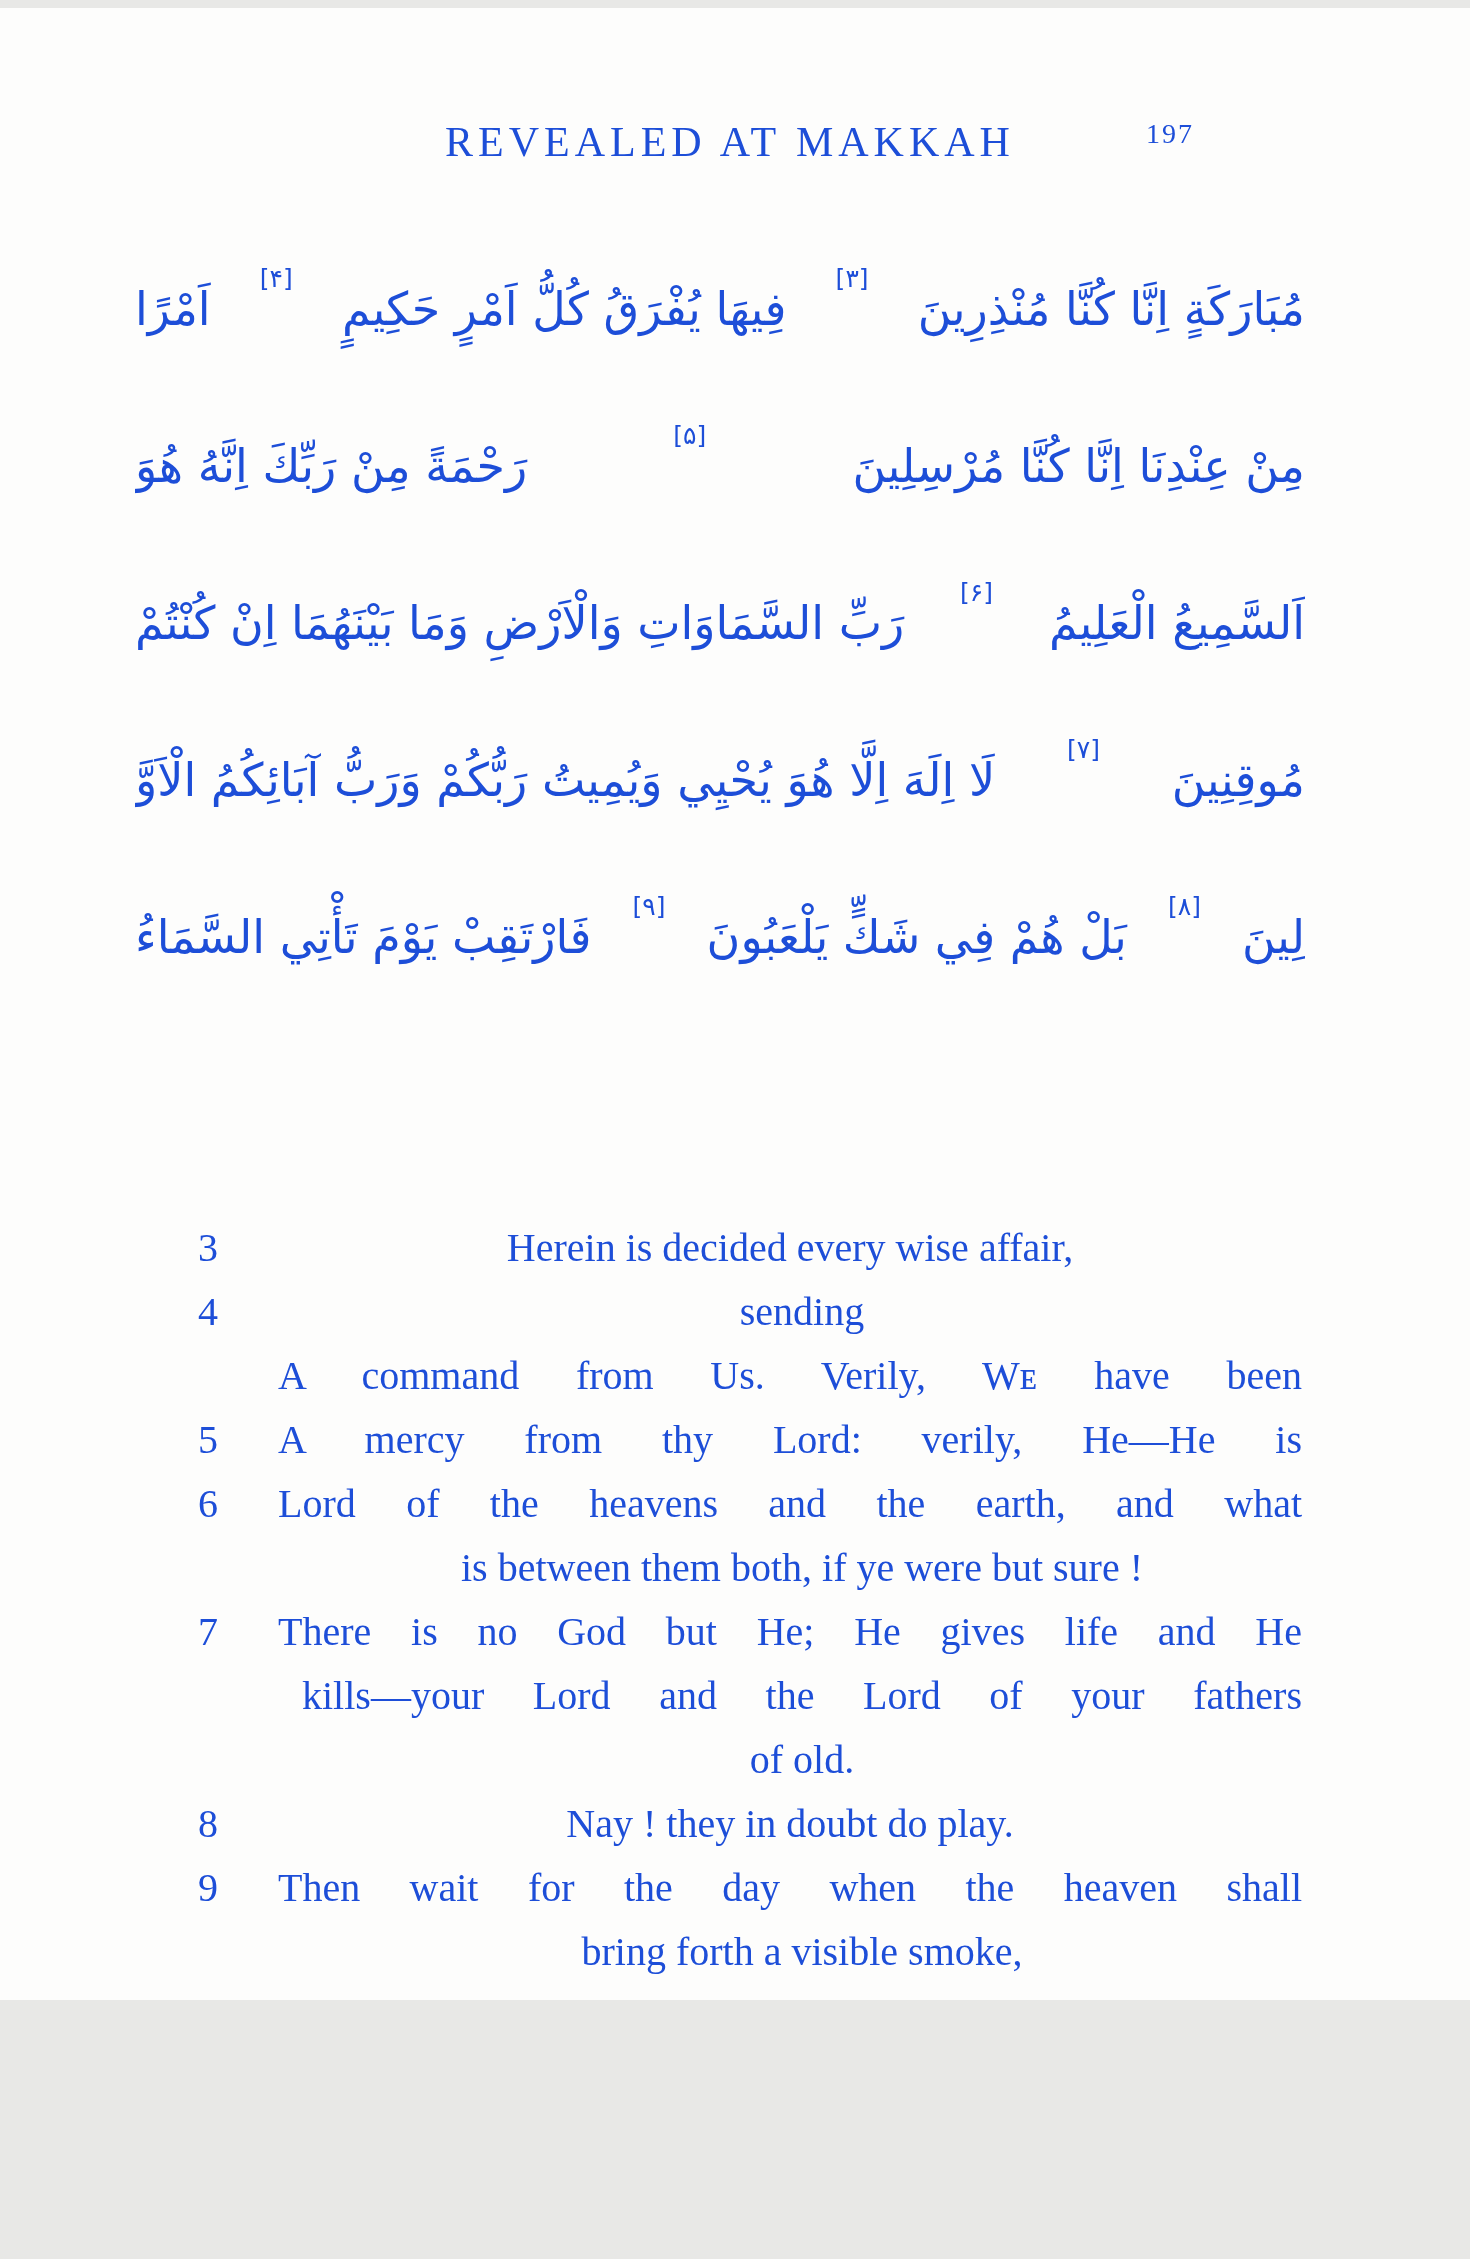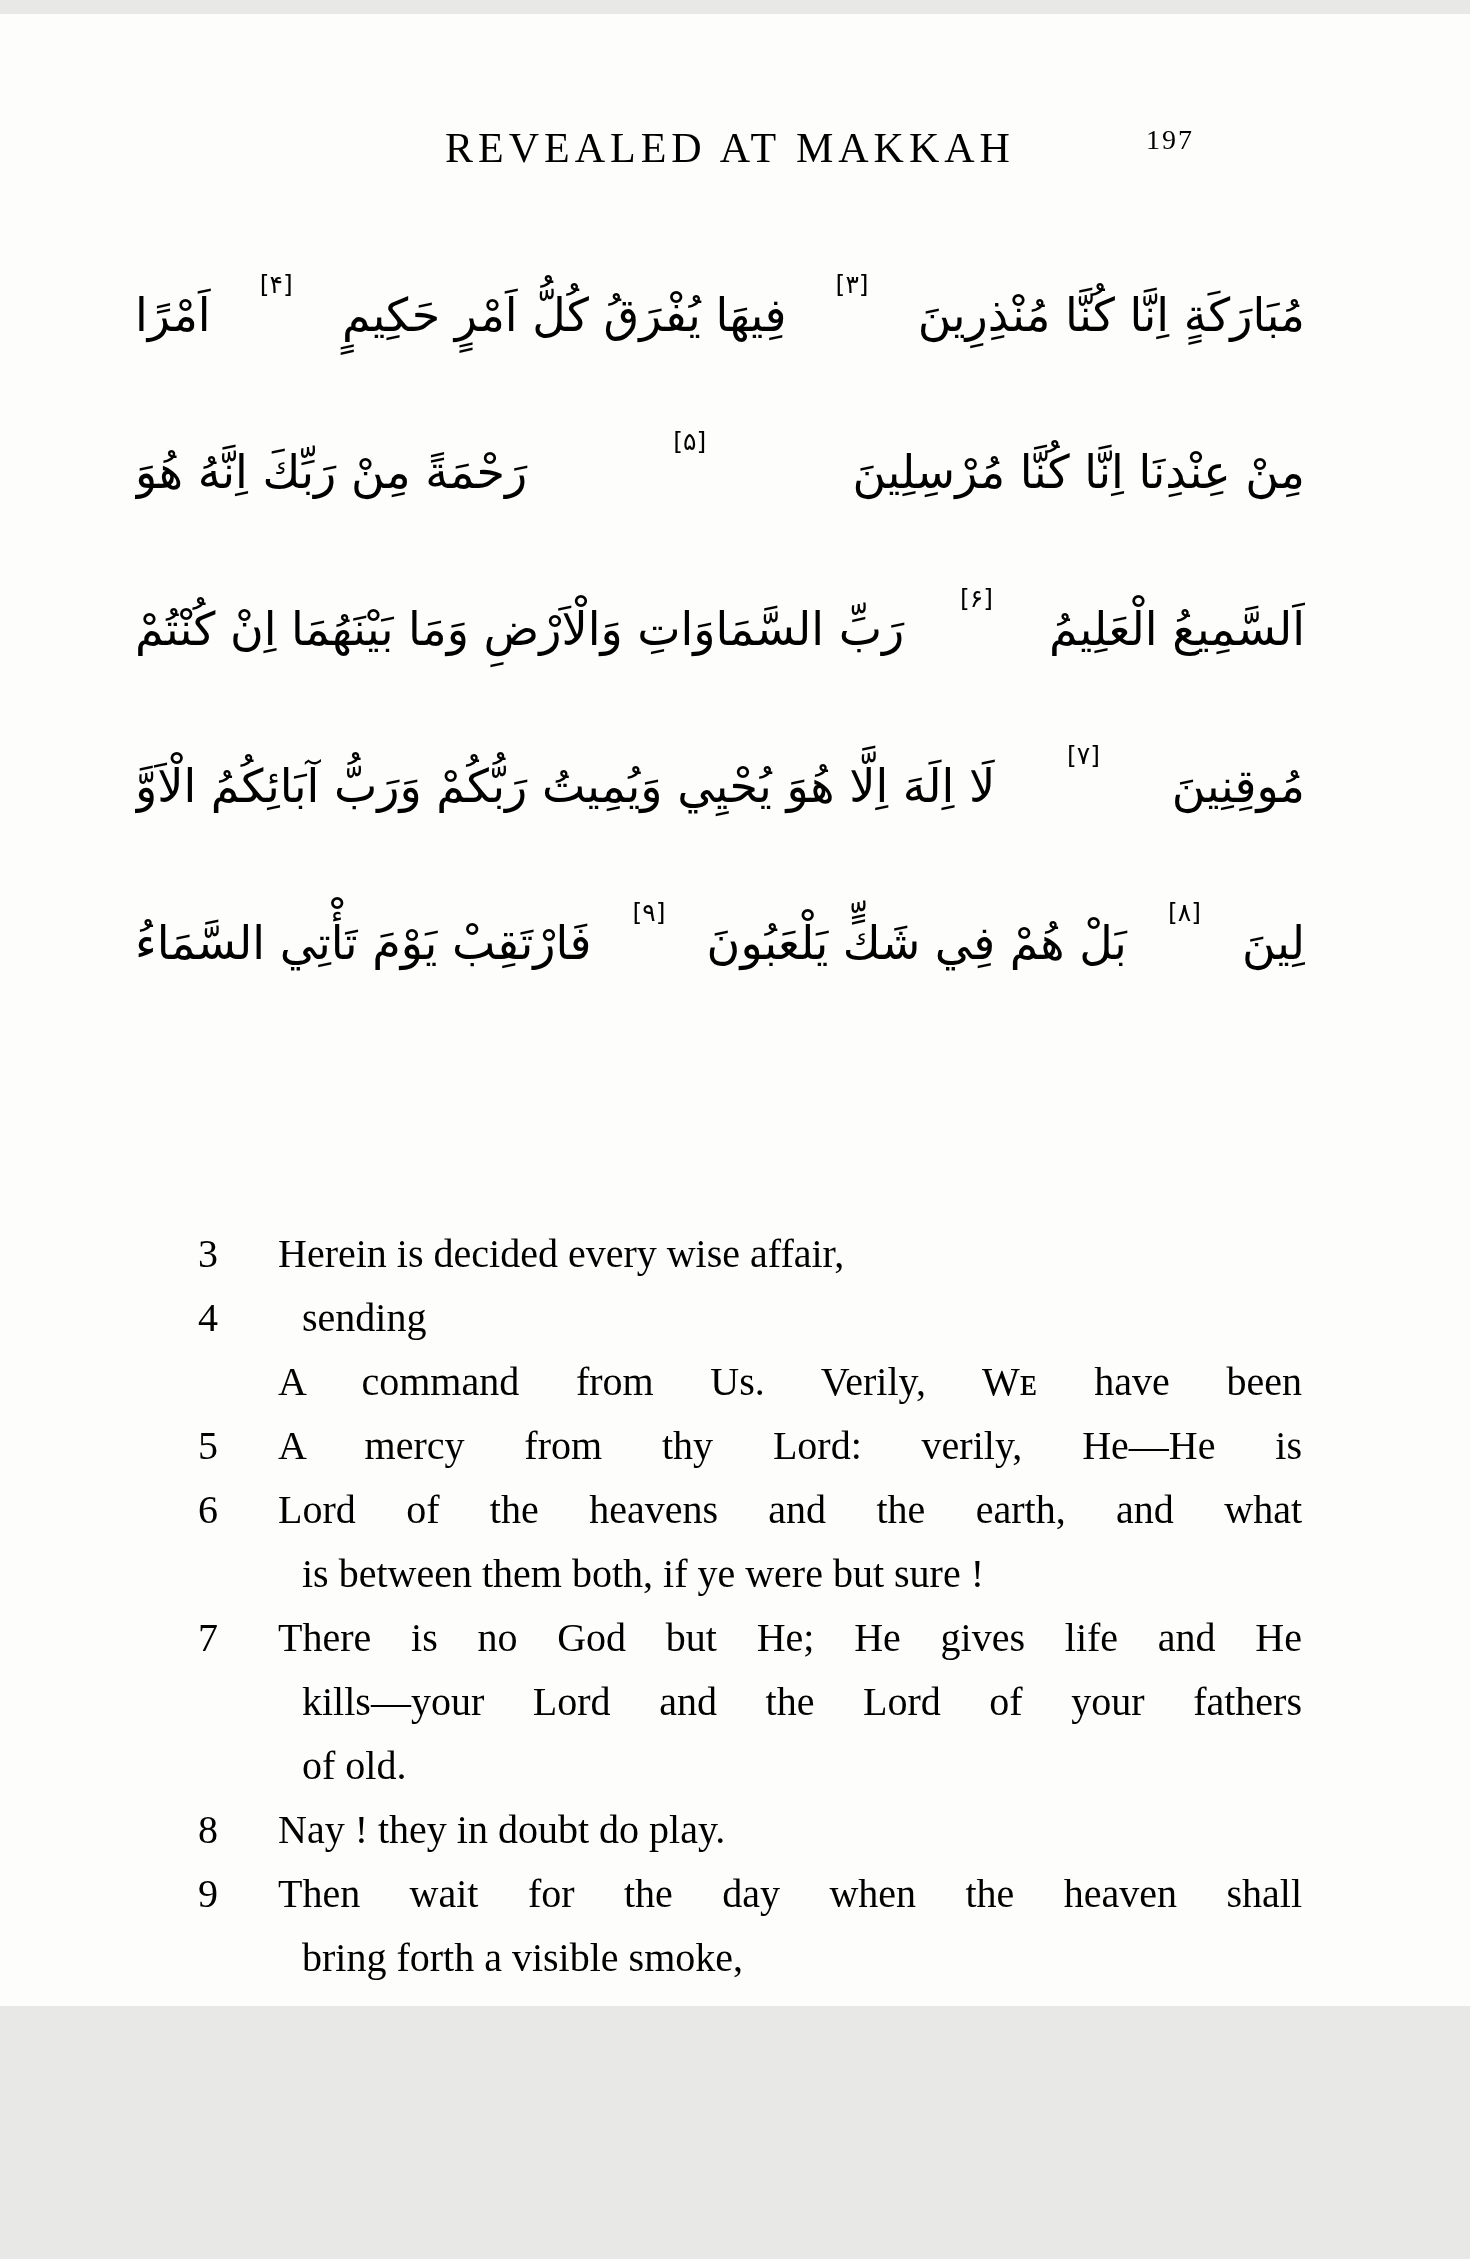--- a/index.html
+++ b/index.html
@@ -1,21 +1,21 @@
 <!DOCTYPE html>
 <html><head>
 <meta charset="utf-8">
 <style>
   html,body { margin:0; padding:0; background:#e8e8e6; }
   .page {
     position:relative;
     width:1470px; height:1992px;
-    margin:14px auto;
+    margin:8px auto;
     background:#fdfdfc;
-    color:#000000;
+    color:#1d4ed8;
     font-family:"Liberation Serif", "DejaVu Serif", serif;
     overflow:hidden;
   }
 
   
   .header-title {
     position:absolute; top:110px; left:160px; width:1140px;
     text-align:center;
     font-size:42px; letter-spacing:5px;
     white-space:nowrap;
@@ -52,20 +52,21 @@
     font-size:40px;
   }
   .verse { position:relative; padding-left:80px; }
   .verse-num {
     position:absolute; left:0; top:0;
     line-height:64px; font-size:40px;
   }
   .vline {
     line-height:64px; height:64px; overflow:hidden;
     white-space:normal;
+    text-align:center;
   }
   .vline.cont { padding-left:24px; }
   .vline.just { text-align:justify; }
   .vline.just::after { content:""; display:inline-block; width:100%; height:0; }
 </style>
 </head>
 <body>
 
 <div class="page">
 

